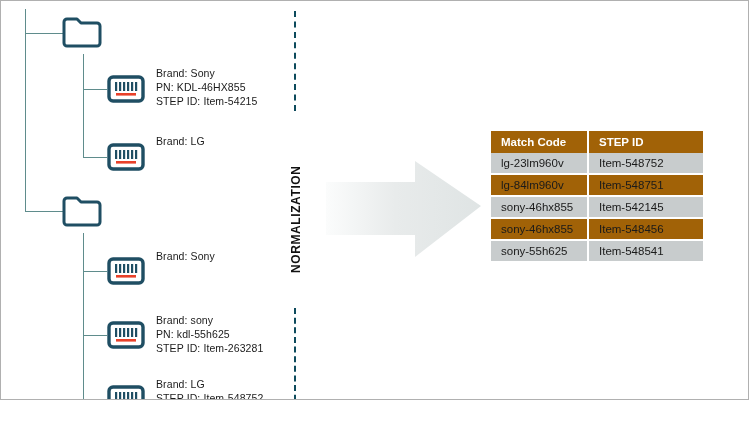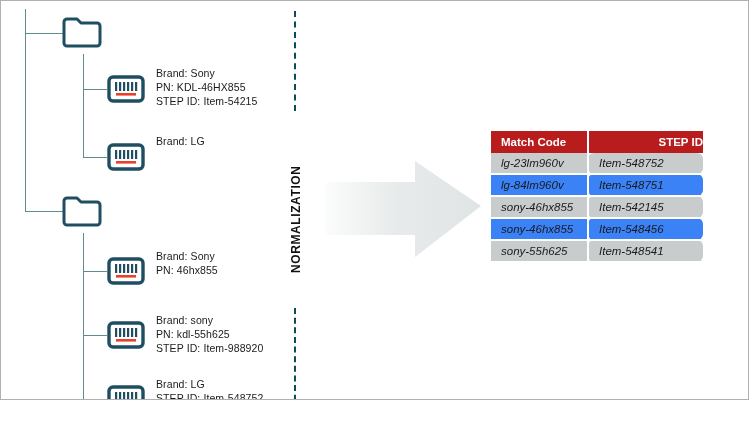--- a/index.html
+++ b/index.html
@@ -79,39 +79,38 @@
   }
 
   
   .rtable {
     position: absolute;
     border-collapse: collapse;
     font-size: 11.5px;
     table-layout: fixed;
   }
   .rtable th {
-    background: #b91c1c;
+    background: #a16207;
     color: #ffffff;
     font-weight: bold;
     text-align: left;
     padding: 5px 0 5px 10px;
     font-size: 11.5px;
     border-right: 2px solid #ffffff;
   }
-  .rtable th:last-child { border-right: none; text-align: right; }
+  .rtable th:last-child { border-right: none; }
   .rtable td {
     padding: 4px 8px 4px 10px;
     color: #1a1a1a;
     border-right: 2px solid #ffffff;
     border-bottom: 2px solid #ffffff;
-    font-style: italic;
-  }
-  .rtable td:last-child { border-right: none; border-radius: 6px; }
+  }
+  .rtable td:last-child { border-right: none; }
   .rtable tr.odd td { background: #c8cccd; }
-  .rtable tr.even td { background: #3b82f6; }
+  .rtable tr.even td { background: #a16207; }
 </style>
 </head>
 <body>
 
 <div id="canvas">
 
   <div class="tline v" style="left:24px; top:8px; height:202px;"></div>
 
   <div class="tline h" style="left:24px; top:32px; width:38px;"></div>
 
@@ -185,41 +184,40 @@
         <rect x="16" y="7" width="2.2" height="9"></rect>
         <rect x="20" y="7" width="2.2" height="9"></rect>
         <rect x="24" y="7" width="2.2" height="9"></rect>
         <rect x="28" y="7" width="2.2" height="9"></rect>
       </g>
       <rect x="9" y="18" width="20" height="2.6" fill="#e8412a"></rect>
     </svg>
   </div>
   <div class="item-text" style="left:155px; top:248px;">
     <div>Brand: Sony</div>
-    <div>PN: 46hx855</div>
   </div>
 
   <div class="barcode" style="left:106px; top:320px;">
     <svg width="38" height="28" viewBox="0 0 38 28">
       <rect x="2" y="2" width="34" height="24" rx="4" ry="4" fill="#ffffff" stroke="#1f4e63" stroke-width="3.4"></rect>
       <g fill="#1f4e63">
         <rect x="8" y="7" width="2.2" height="9"></rect>
         <rect x="12" y="7" width="2.2" height="9"></rect>
         <rect x="16" y="7" width="2.2" height="9"></rect>
         <rect x="20" y="7" width="2.2" height="9"></rect>
         <rect x="24" y="7" width="2.2" height="9"></rect>
         <rect x="28" y="7" width="2.2" height="9"></rect>
       </g>
       <rect x="9" y="18" width="20" height="2.6" fill="#e8412a"></rect>
     </svg>
   </div>
   <div class="item-text" style="left:155px; top:312px;">
     <div>Brand: sony</div>
     <div>PN: kdl-55h625</div>
-    <div>STEP ID: Item-988920</div>
+    <div>STEP ID: Item-263281</div>
   </div>
 
   <div class="barcode" style="left:106px; top:384px;">
     <svg width="38" height="28" viewBox="0 0 38 28">
       <rect x="2" y="2" width="34" height="24" rx="4" ry="4" fill="#ffffff" stroke="#1f4e63" stroke-width="3.4"></rect>
       <g fill="#1f4e63">
         <rect x="8" y="7" width="2.2" height="9"></rect>
         <rect x="12" y="7" width="2.2" height="9"></rect>
         <rect x="16" y="7" width="2.2" height="9"></rect>
         <rect x="20" y="7" width="2.2" height="9"></rect>

